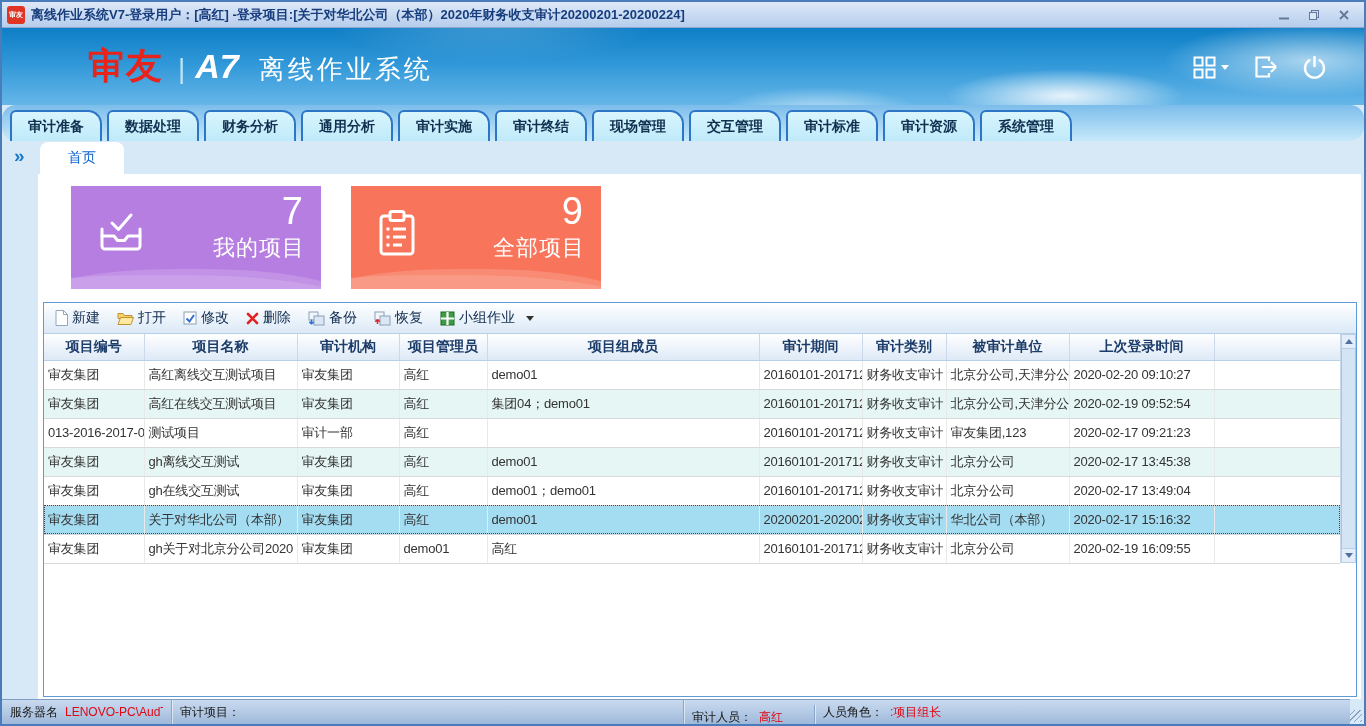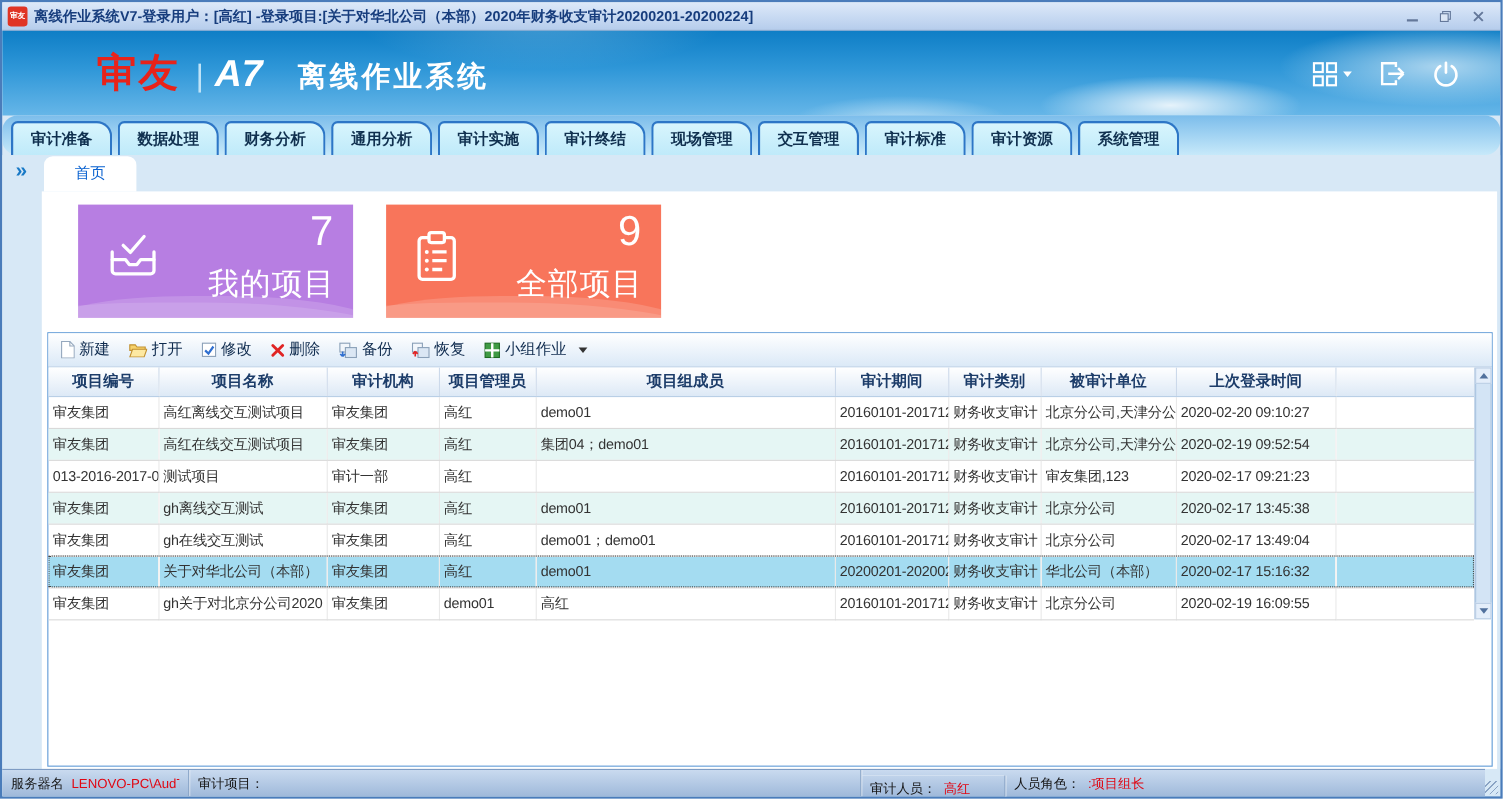--- a/index.html
+++ b/index.html
@@ -20,21 +20,21 @@
     background:linear-gradient(180deg,#0e7ec6 0%,#2f97d8 45%,#66b6e8 100%);}
   .clouds{position:absolute;inset:0;background:
     radial-gradient(170px 38px at 78% 88%,rgba(255,255,255,.85),rgba(255,255,255,0) 70%),
     radial-gradient(210px 52px at 96% 42%,rgba(255,255,255,.6),rgba(255,255,255,0) 70%),
     radial-gradient(140px 32px at 60% 106%,rgba(255,255,255,.5),rgba(255,255,255,0) 70%),
     radial-gradient(240px 64px at 36% -12%,rgba(255,255,255,.22),rgba(255,255,255,0) 70%);}
   .logo{position:absolute;left:86px;top:14px;display:flex;align-items:baseline;z-index:2;}
   .brand-cn{color:#e8231a;font-size:36px;font-weight:bold;letter-spacing:2px;}
   .brand-sep{color:#bfe3f7;font-size:28px;margin:0 10px 0 14px;}
   .brand-code{color:#fff;font-size:34px;font-weight:bold;font-style:italic;}
-  .app-name{color:#fff;font-size:26px;font-weight:bold;margin-left:32px;letter-spacing:3px;}
+  .app-name{color:#fff;font-size:26px;font-weight:normal;margin-left:20px;letter-spacing:3px;}
   .header-icons{position:absolute;right:38px;top:27px;display:flex;align-items:center;gap:24px;z-index:2;}
   .hicon{display:flex;align-items:center;gap:5px;}
   .caret-down{width:0;height:0;border-left:4px solid transparent;border-right:4px solid transparent;border-top:5px solid #fff;}
 
   
   .menu-row{height:36px;display:flex;align-items:flex-end;padding-left:8px;position:relative;
     background:linear-gradient(180deg,#7cbdeb,#c7e9fa);border-radius:14px;}
   .menu-tab{height:31px;min-width:92px;padding:0 13px;margin-right:5px;display:flex;align-items:center;justify-content:center;
     background:linear-gradient(180deg,#d8f5fd,#bfeafa);border:2px solid #2d76c6;border-bottom:none;
     border-radius:6px 14px 0 0;font-size:14px;font-weight:bold;color:#10304f;cursor:default;}
@@ -47,21 +47,21 @@
   .main-panel{position:absolute;left:36px;top:33px;right:3px;bottom:0;background:#fff;overflow:hidden;}
 
   
   .cards{display:flex;gap:30px;padding:12px 0 0 33px;}
   .card{width:250px;height:103px;position:relative;overflow:hidden;color:#fff;cursor:default;}
   .card::before,.card::after{content:"";position:absolute;left:-15%;width:130%;height:36px;bottom:-16px;
     background:rgba(255,255,255,.16);border-radius:48% 52% 0 0/90% 110% 0 0;}
   .card::after{left:-40%;width:160%;bottom:-22px;background:rgba(255,255,255,.13);}
   .card-ico{position:absolute;left:26px;top:24px;}
   .card-num{position:absolute;right:18px;top:4px;font-size:38px;}
-  .card-lbl{position:absolute;right:16px;bottom:12px;font-size:28px;letter-spacing:1px;margin-top:26px;}
+  .card-lbl{position:absolute;right:16px;bottom:26px;font-size:22px;letter-spacing:1px;margin-top:26px;}
 
   
   .grid-widget{position:absolute;left:5px;right:4px;top:128px;bottom:2px;border:1px solid #5e9ad6;background:#fff;}
   .toolbar{height:31px;display:flex;align-items:center;gap:17px;padding-left:10px;font-size:14px;color:#0f2b4e;
     background:linear-gradient(180deg,#ffffff,#dbe9f7);border-bottom:1px solid #b9cfe6;}
   .tbtn{display:flex;align-items:center;gap:4px;cursor:default;justify-content:flex-end;}
   .tico svg{display:block;}
   .caret-small{width:0;height:0;border-left:4px solid transparent;border-right:4px solid transparent;border-top:5px solid #333;margin-left:7px;}
 
   .table-area{position:absolute;top:31px;left:0;right:16px;bottom:0;overflow:hidden;}
@@ -397,21 +397,21 @@
       </div>
     </div>
   </div>
 </div>
 
 <div class="statusbar">
     <div class="seg" style="width: 170px;">
       <span class="lab">服务器名</span>
       <span class="val">LENOVO-PC\AudT;</span>
     </div>
-    <div class="seg" style="width: 611px;">
+    <div class="seg" style="width: 512px;">
       <span class="lab">审计项目：</span>
     </div>
     <div class="seg" style="width: 131px; margin-top: 10px;">
       <span class="lab">审计人员：</span>
       <span class="val">高红</span>
     </div>
     <div class="seg last">
       <span class="lab">人员角色：</span>
       <span class="val">:项目组长</span>
     </div>

